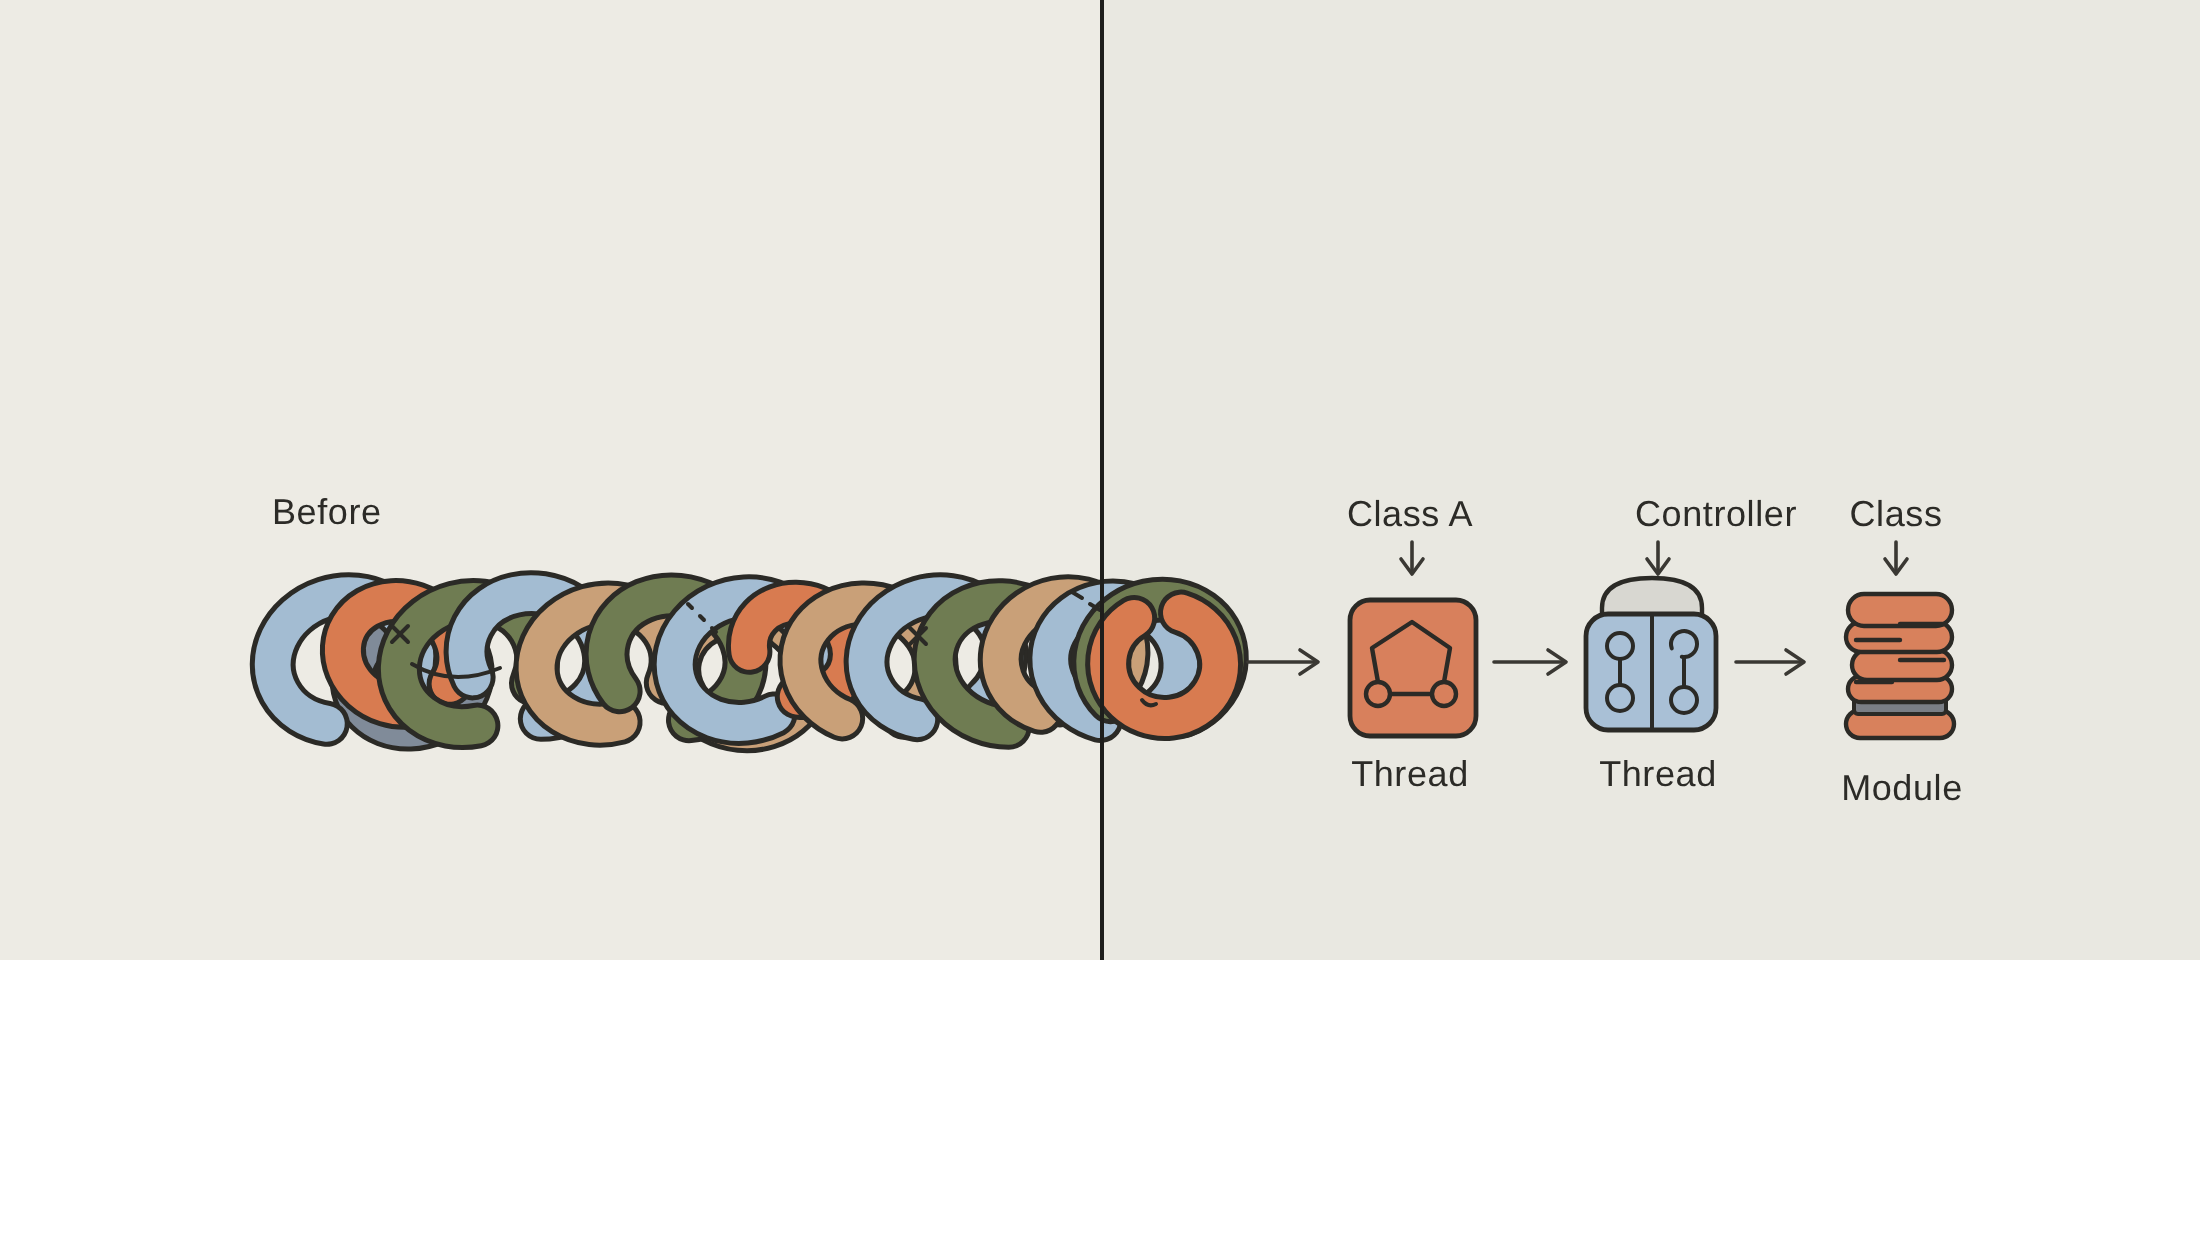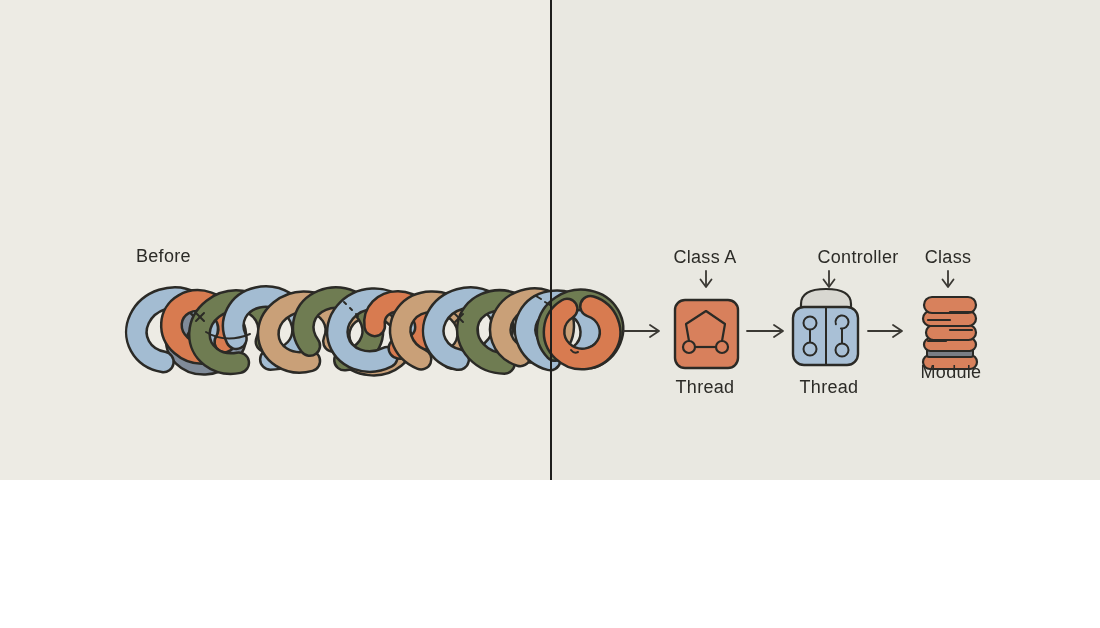--- a/index.html
+++ b/index.html
@@ -27,21 +27,21 @@
   <div class="panel-right"></div>
 
   <div class="lbl" style="left:136px;top:246px">Before</div>
 
   <div class="lbl center" style="left:705px;top:247px">Class A</div>
   <div class="lbl center" style="left:858px;top:247px">Controller</div>
   <div class="lbl center" style="left:948px;top:247px">Class</div>
 
   <div class="lbl center" style="left:705px;top:377px">Thread</div>
   <div class="lbl center" style="left:829px;top:377px">Thread</div>
-  <div class="lbl center" style="left:951px;top:362px">Module</div>
+  <div class="lbl center" style="left:951px;top:384px">Module</div>
 
   <svg class="scene" width="1100" height="628" viewBox="0 0 1100 628">
 
     <g id="braid-g">
         <path d="M223.9,315.9 A30,26 -15 1 1 189.8,317.1" fill="none" stroke="#2B2A26" stroke-width="23" stroke-linecap="round"></path>
         <path d="M223.9,315.9 A30,26 -15 1 1 189.8,317.1" fill="none" stroke="#808B99" stroke-width="18" stroke-linecap="round"></path>
         <path d="M392.6,314.1 A33,29 10 1 1 355.0,310.4" fill="none" stroke="#2B2A26" stroke-width="23" stroke-linecap="round"></path>
         <path d="M392.6,314.1 A33,29 10 1 1 355.0,310.4" fill="none" stroke="#C9A078" stroke-width="18" stroke-linecap="round"></path>
         <path d="M163.4,361.9 A36,32 -18 1 1 197.7,350.8" fill="none" stroke="#2B2A26" stroke-width="23" stroke-linecap="round"></path>
         <path d="M163.4,361.9 A36,32 -18 1 1 197.7,350.8" fill="none" stroke="#A3BCD2" stroke-width="18" stroke-linecap="round"></path>

